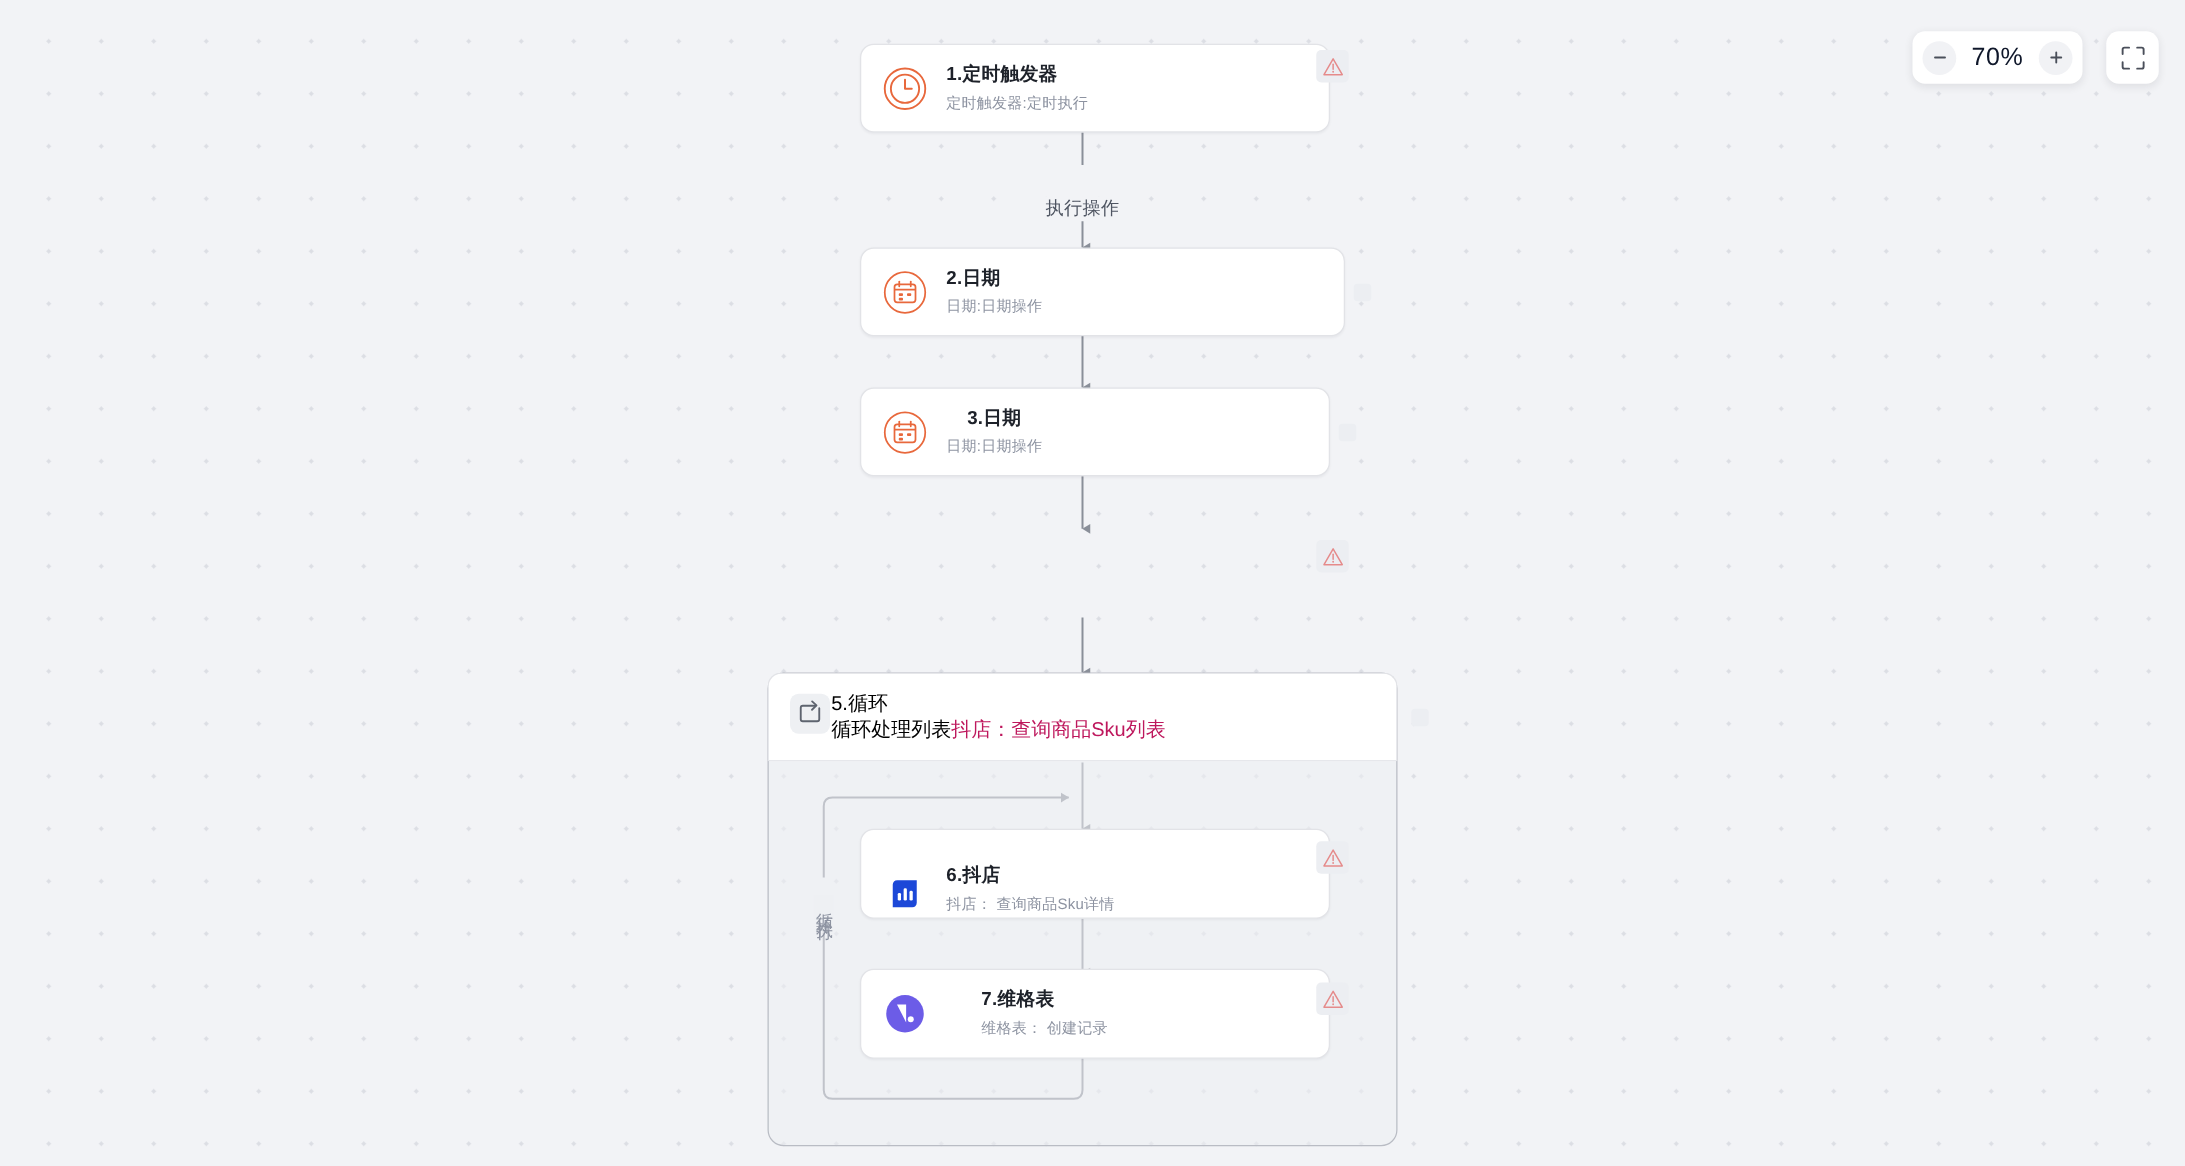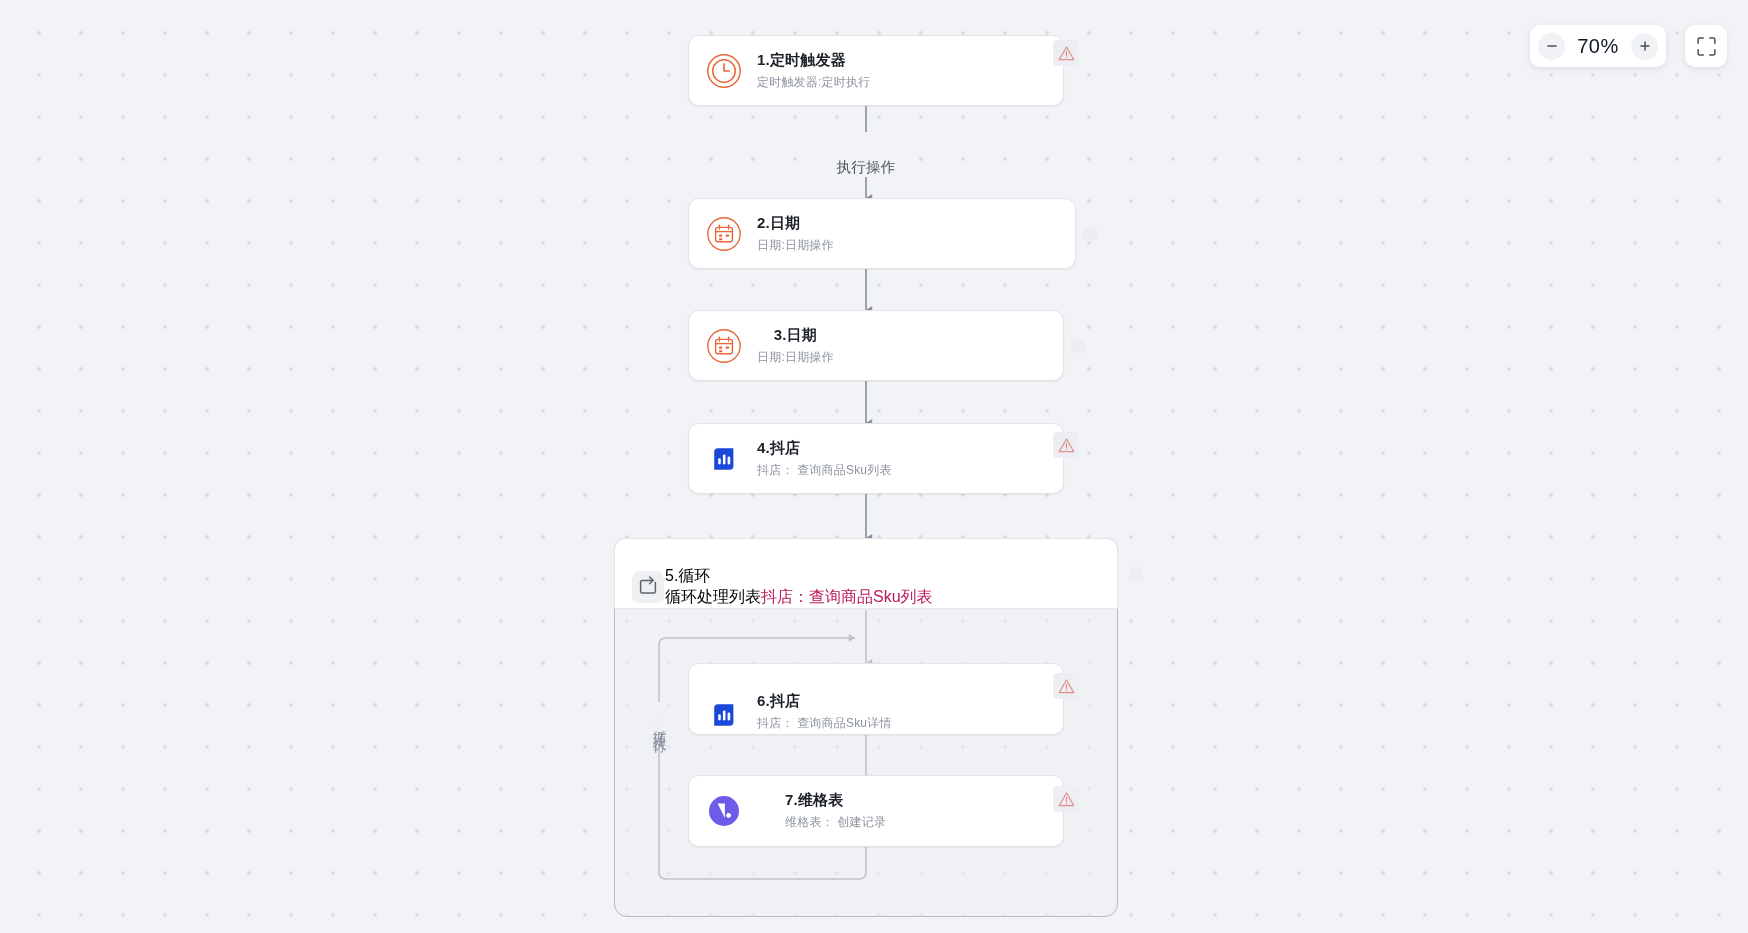--- a/index.html
+++ b/index.html
@@ -127,21 +127,21 @@
     background: rgba(236,238,242,0.55);
   }
   .loop-header {
     position: absolute;
     box-sizing: border-box;
     background: #ffffff;
     border: 1px solid #e2e3e7;
     border-radius: 11px 11px 0 0;
     border-bottom: 1px solid #e6e7eb;
     display: flex;
-    align-items: flex-end;
+    align-items: center;
     padding: 0 16px;
   }
 
   
   .loop-vert-label {
     position: absolute;
     font-size: 13.5px;
     color: #8d93a1;
     writing-mode: vertical-rl;
     text-orientation: upright;
@@ -292,35 +292,20 @@
         <rect x="13" y="22.2" width="3.4" height="2.1" rx="0.7" fill="#e8683c"></rect>
       </svg>
     </div>
     <div class="texts">
       <div class="title">3.日期</div>
       <div class="subtitle">日期:日期操作</div>
     </div>
     <div class="handle"></div>
   </div>
 
-  <div class="node" style="left:678px; top:423px; width:376px; height:71px;">
-    <div class="icon-wrap">
-      <svg width="34" height="34" viewBox="0 0 34 34">
-        <path d="M7.2 9.8 C7.2 7.6 8.6 6.2 10.8 6.2 L26.4 6.2 L26.4 24.2
-                 C26.4 26.4 25 27.8 22.8 27.8 L7.2 27.8 Z" fill="#1c48d8"></path>
-        <rect x="11.2" y="16.3" width="2.6" height="6.1" rx="1.1" fill="#ffffff"></rect>
-        <rect x="15.9" y="12.6" width="2.6" height="9.8" rx="1.1" fill="#ffffff"></rect>
-        <rect x="20.6" y="14.6" width="2.6" height="7.8" rx="1.1" fill="#ffffff"></rect>
-      </svg>
-    </div>
-    <div class="texts">
-      <div class="title">4.抖店</div>
-      <div class="subtitle">抖店： 查询商品Sku列表</div>
-    </div>
-  </div>
   <div class="warn" style="left:1053px; top:432px;">
     <svg width="17" height="17" viewBox="0 0 20 20">
       <path d="M10 2.4 L18.6 17.3 L1.4 17.3 Z" fill="none" stroke="#e58b8b" stroke-width="1.4" stroke-linejoin="round"></path>
       <line x1="10" y1="7.6" x2="10" y2="12.3" stroke="#e58b8b" stroke-width="1.4" stroke-linecap="round"></line>
       <circle cx="10" cy="14.6" r="0.85" fill="#e58b8b"></circle>
     </svg>
   </div>
 
   <div class="loop-group" style="left:614px; top:538px; width:504px; height:379px;"></div>
 

